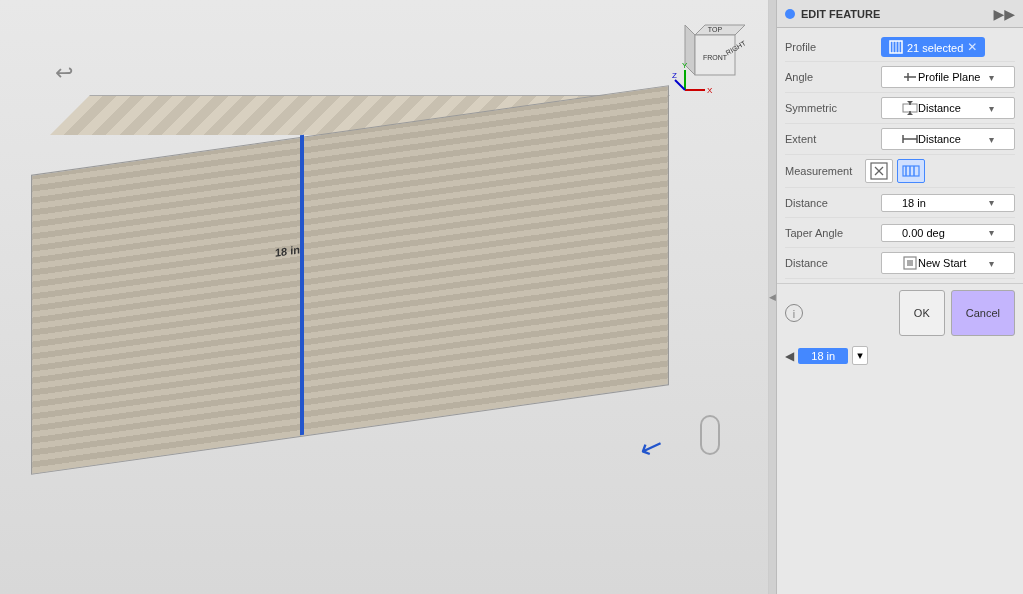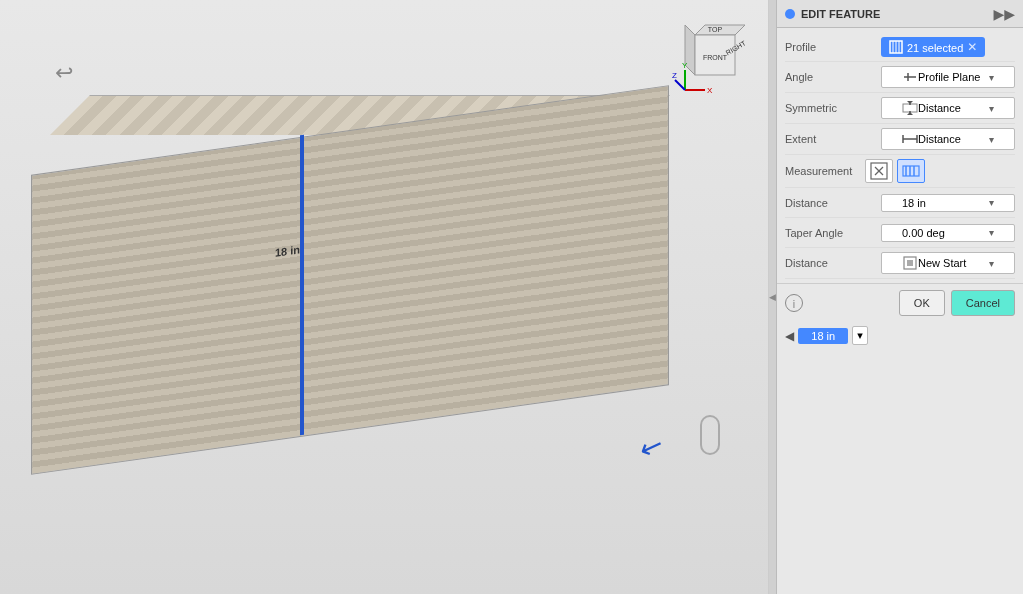--- a/index.html
+++ b/index.html
@@ -289,35 +289,35 @@
       cursor: pointer;
       font-size: 14px;
     }
 
     .meas-icon-btn.active {
       background: #d0e0ff;
       border-color: #4488ff;
     }
 
     .btn {
-      padding: 6px 14px;
+      padding: 16px 14px;
       font-size: 11px;
       border: 1px solid #aaa;
       border-radius: 3px;
       cursor: pointer;
       background: #f0f0f0;
       color: #333;
     }
 
     .btn-ok {
       background: #f0f0f0;
     }
 
     .btn-cancel {
-      background: #5eead4;
+      background: #c4b5fd;
     }
 
     
     .bottom-input-row {
       display: flex;
       align-items: center;
       padding: 4px 8px;
       margin-left: 8px;
       gap: 4px;
     }

